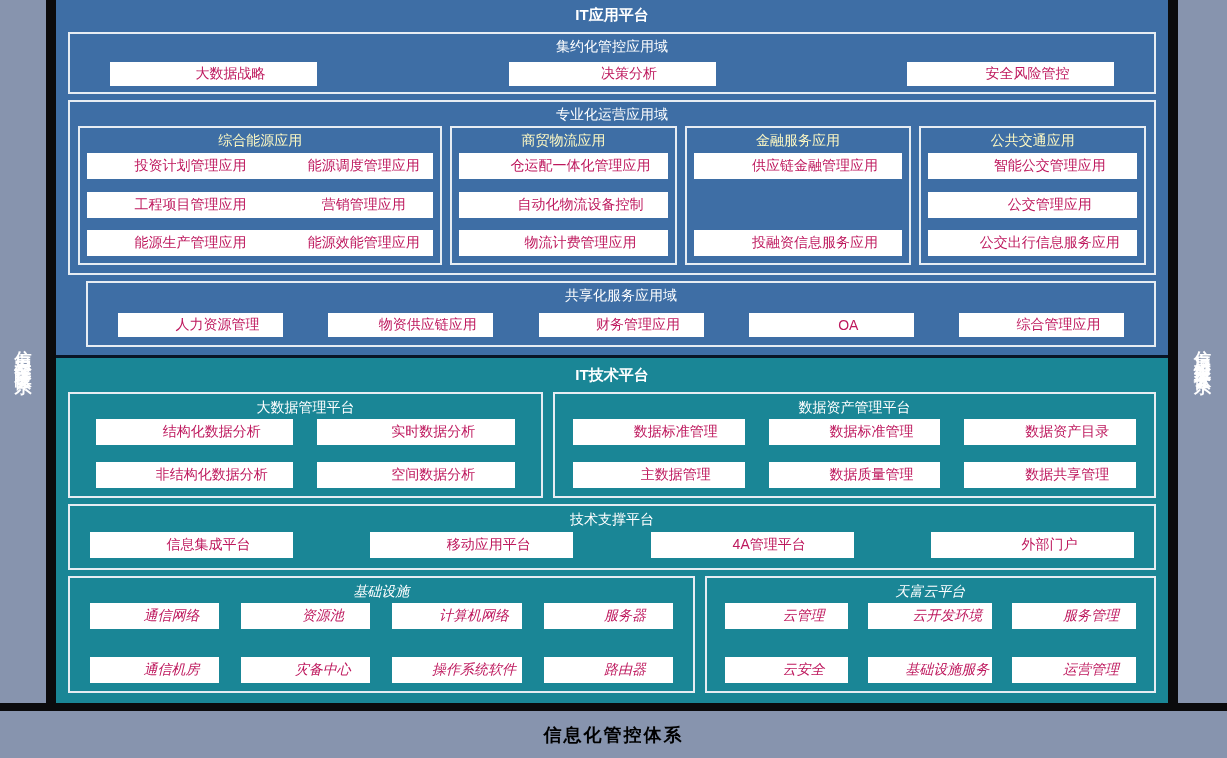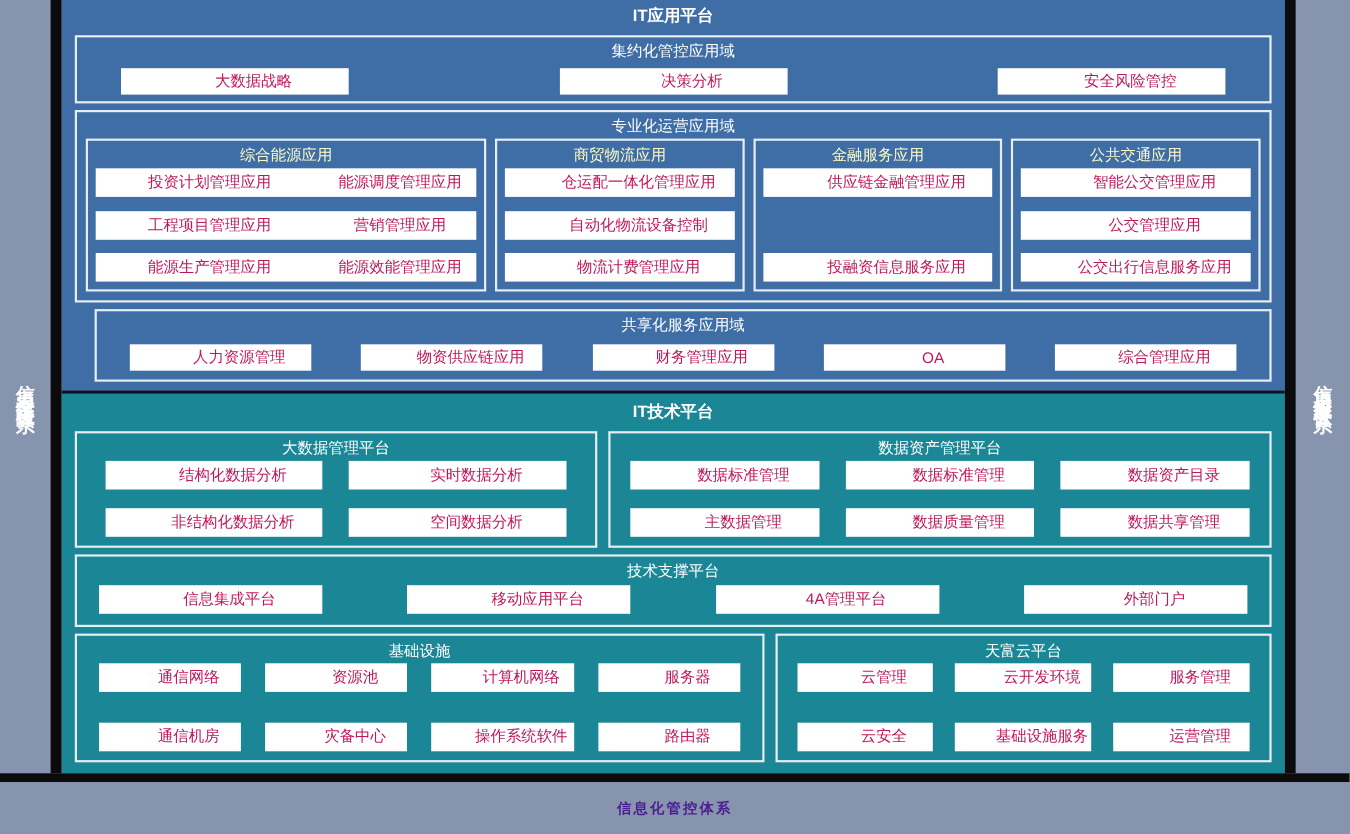--- a/index.html
+++ b/index.html
@@ -14,21 +14,21 @@
   .sidebar { background:#8794AE; display:flex; align-items:center; justify-content:center; }
   .sidebar span {
     writing-mode:vertical-rl; text-orientation:upright;
     color:#fff; font-weight:bold; font-size:17px; letter-spacing:4px;
   }
   .vblack { background:#0B0B0D; }
   .hblack { grid-column:1 / 6; background:#0B0B0D; }
   .bottombar {
     grid-column:1 / 6; background:#8794AE;
     display:flex; align-items:center; justify-content:center;
-    color:#4c1d95; font-weight:bold; font-size:13px; letter-spacing:2px;
+    color:#000000; font-weight:bold; font-size:18px; letter-spacing:2px;
   }
   .content { display:flex; flex-direction:column; overflow:hidden; }
 
   
   .blue {
     background:#3E6EA5; height:366px; box-sizing:border-box;
     display:flex; flex-direction:column; gap:6px;
     padding:4px 12px 8px;
   }
   .navy-divider { height:3px; background:#081526; }
@@ -61,21 +61,21 @@
 
   
   .teal {
     background:#1A8696; flex:1; box-sizing:border-box;
     display:flex; flex-direction:column; gap:6px;
     padding:6px 12px 10px;
   }
   .trow { display:flex; gap:10px; }
   .rowA { height:106px; }
   .rowB { height:66px; }
-  .rowC { flex:1; }
+  .rowC { flex:1;font-style:italic; }
   .tbox { border:2px solid #E7EDF3; display:flex; flex-direction:column; box-sizing:border-box; padding:1px 0 8px; }
   .tbox .grid { flex:1; display:grid; align-content:space-between; margin-top:2px; }
   .tbox .btn { height:26px; }
   .bigdata { flex:478; }
   .bigdata .grid { grid-template-columns:1fr 1fr; gap:8px 24px; padding:0 26px; }
   .dataasset { flex:608; }
   .dataasset .grid { grid-template-columns:1fr 1fr 1fr; gap:8px 24px; padding:0 18px; }
   .techsupport { flex:1; }
   .row4 { flex:1; display:flex; justify-content:space-between; align-items:center; padding:0 20px; }
   .row4 .btn { width:203px; }

